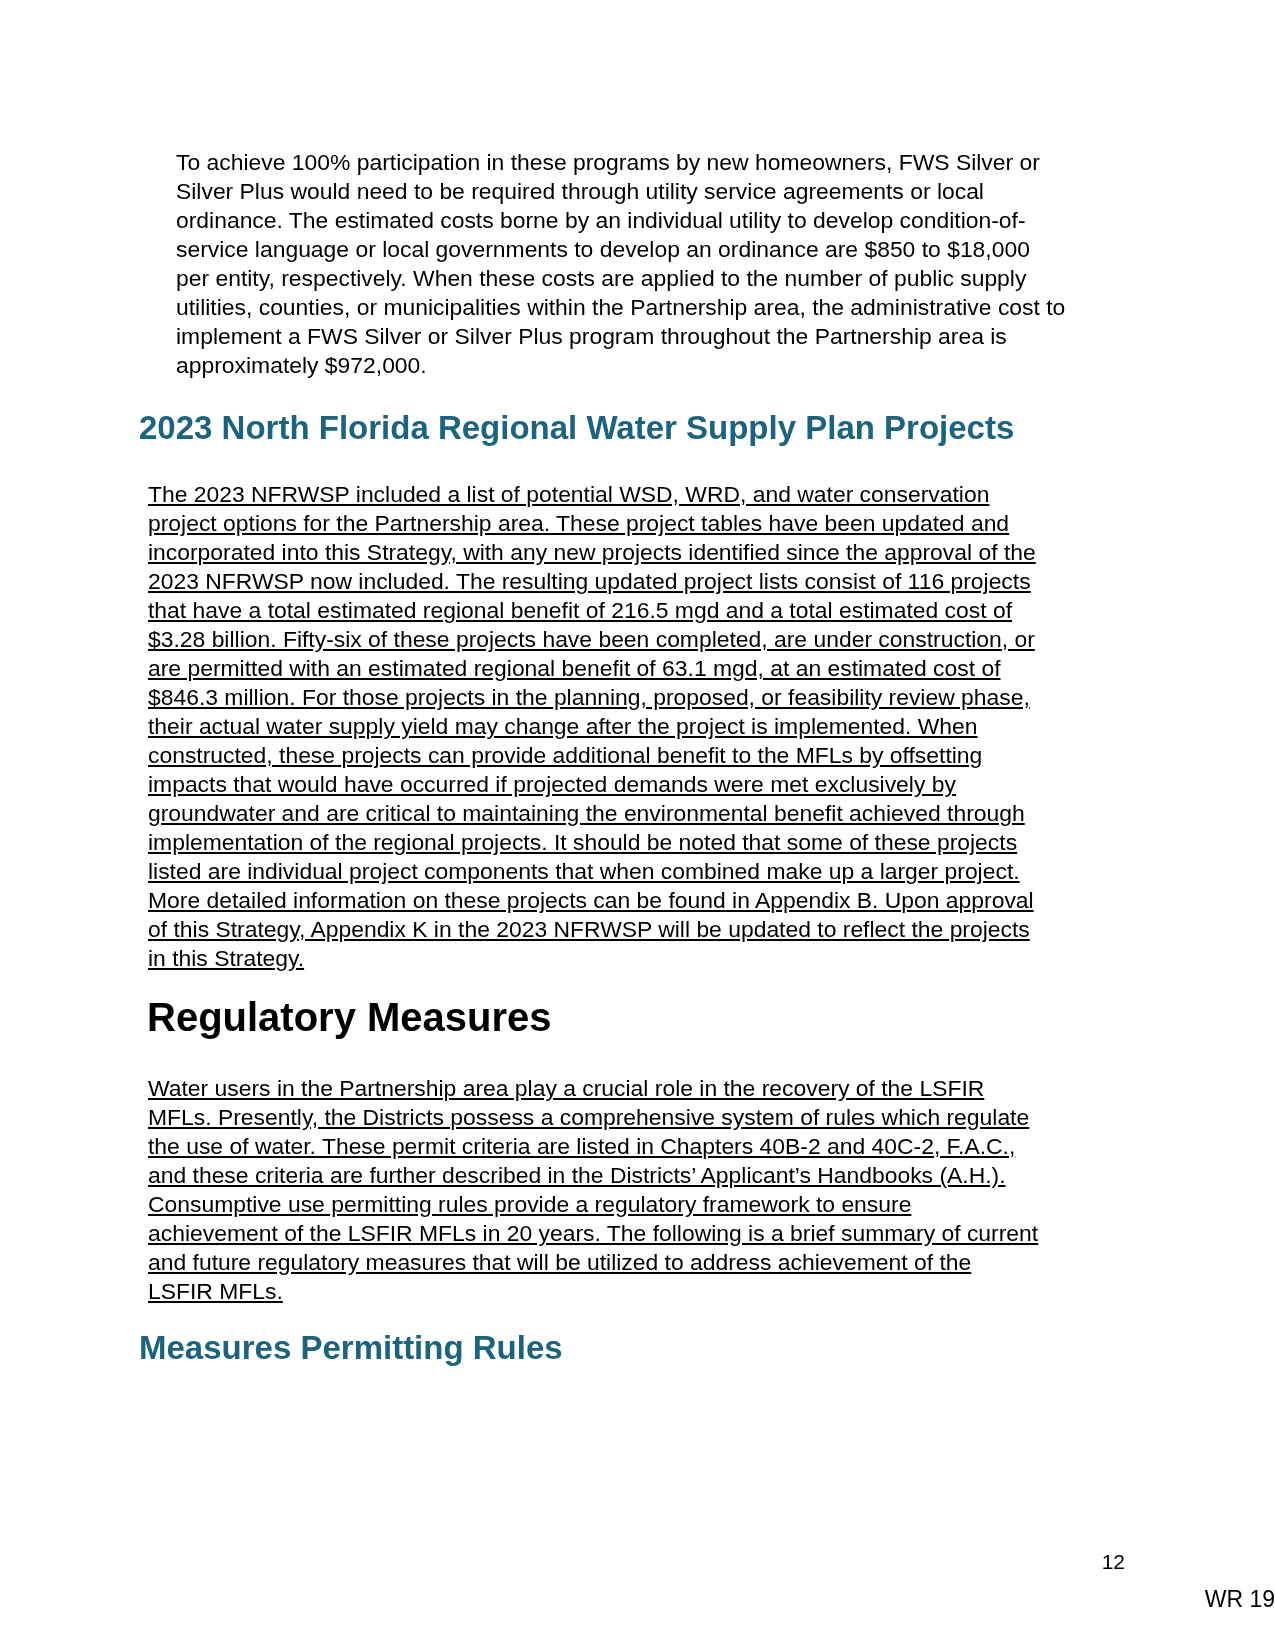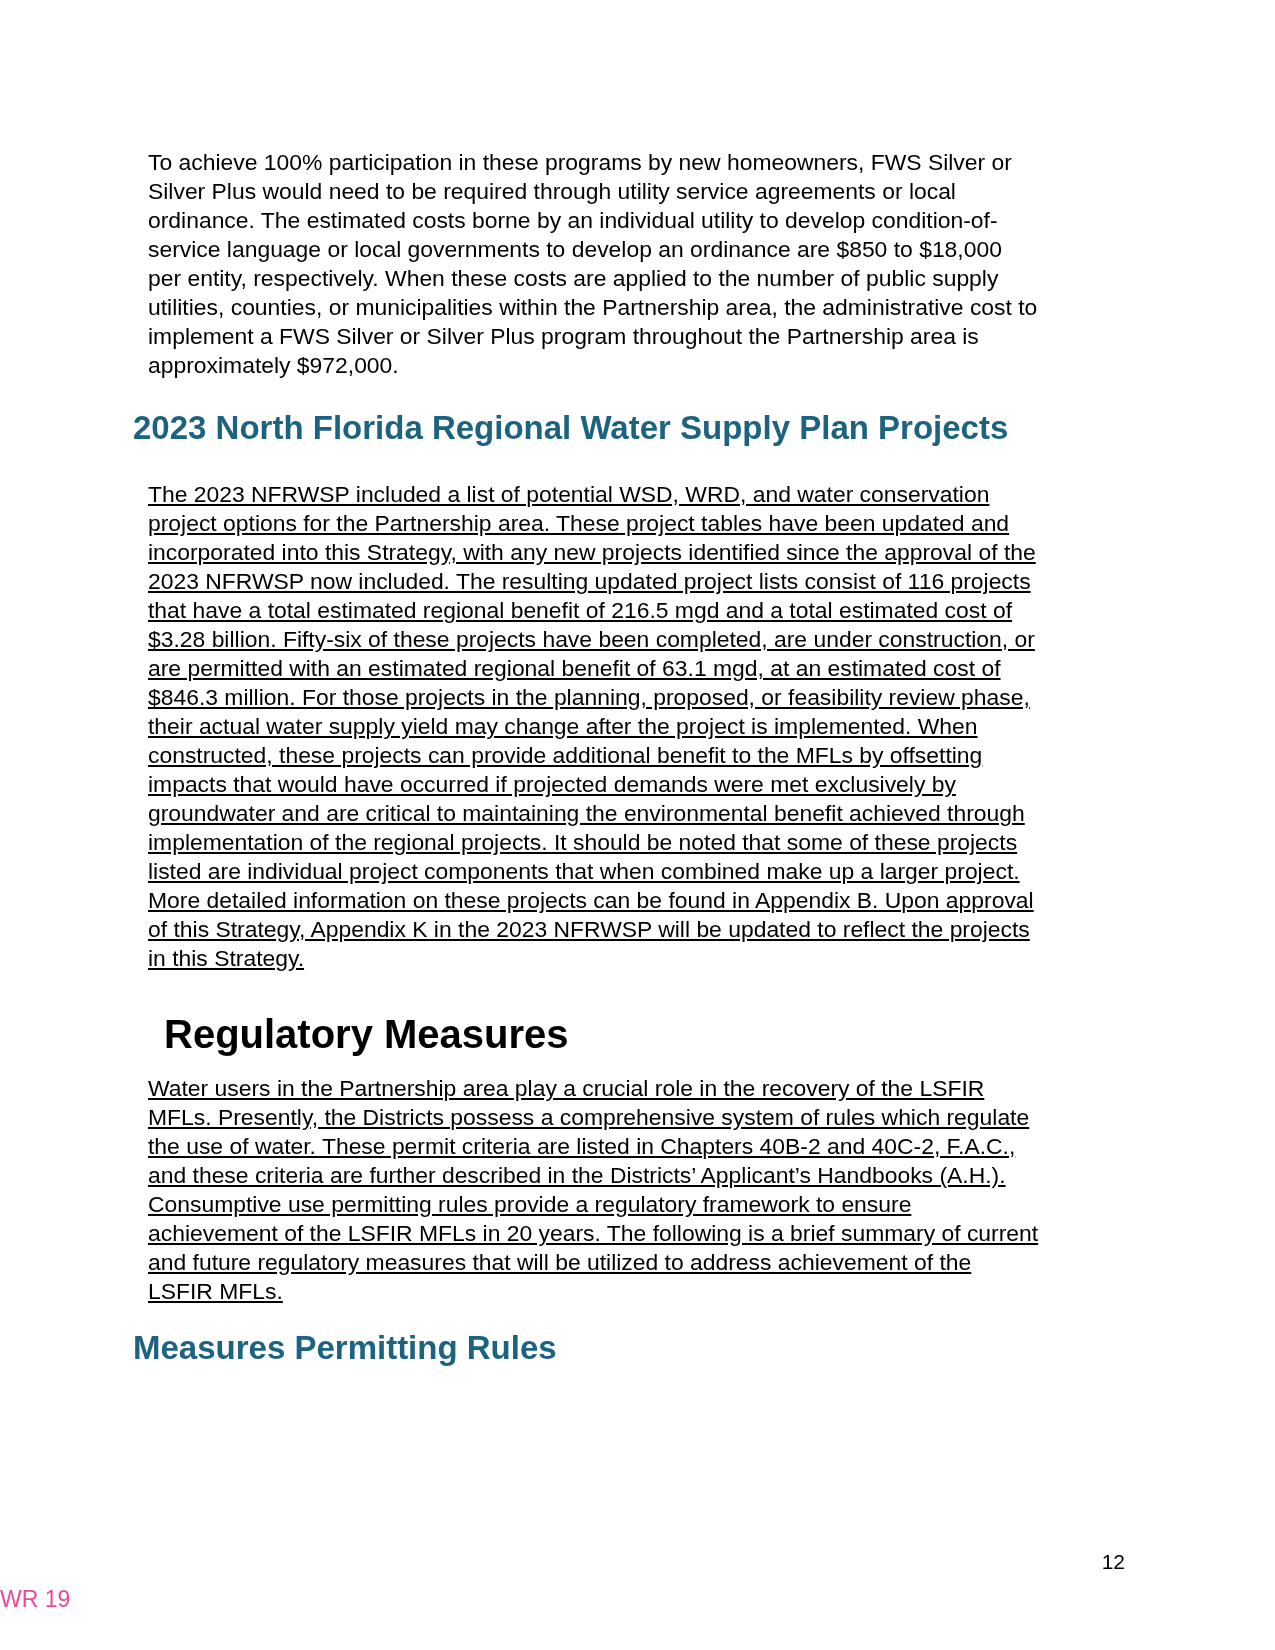--- a/index.html
+++ b/index.html
@@ -25,61 +25,61 @@
     left: 148px;
     margin: 0;
     font-size: 22.9px;
     line-height: 29px;
     white-space: pre;
     color: #000000;
   }
   .h1 {
     position: absolute;
     left: 147px;
-    margin: 17px;
+    margin: 0;
     font-size: 40px;
     line-height: 1.2;
     font-weight: bold;
     color: #000000;
     white-space: pre;
   }
   .h2 {
     position: absolute;
-    left: 133px;
+    left: 139px;
     margin: 0;
     font-size: 33px;
     line-height: 1.2;
     font-weight: bold;
     color: #1c6380;
     white-space: pre;
   }
-  .pos-intro { top: 148px; }
+  .pos-intro { top: 148px; margin-left: 28px; }
   .pos-h2a   { top: 408px; }
   .pos-p2    { top: 480px; text-decoration: underline; }
   .pos-h1    { top: 993px; }
   .pos-p3    { top: 1074px; text-decoration: underline; }
   .pos-h2b   { top: 1328px; }
   .pos-p4    { top: 1402px; }
   .pagenum {
     position: absolute;
     top: 1549px;
     right: 150px;
     font-size: 21px;
     line-height: 25px;
     color: #000000;
   }
   .footer {
     position: absolute;
     top: 1586px;
     left: 0;
     width: 1275px;
-    text-align: left;
+    text-align: right;
     font-size: 23px;
     line-height: 27px;
-    color: #ec4899;
+    color: #000000;
   }
 </style>
 </head>
 <body>
 
 <div class="page">
 
   <p class="para pos-intro">To achieve 100% participation in these programs by new homeowners, FWS Silver or
 Silver Plus would need to be required through utility service agreements or local
 ordinance. The estimated costs borne by an individual utility to develop condition-of-

